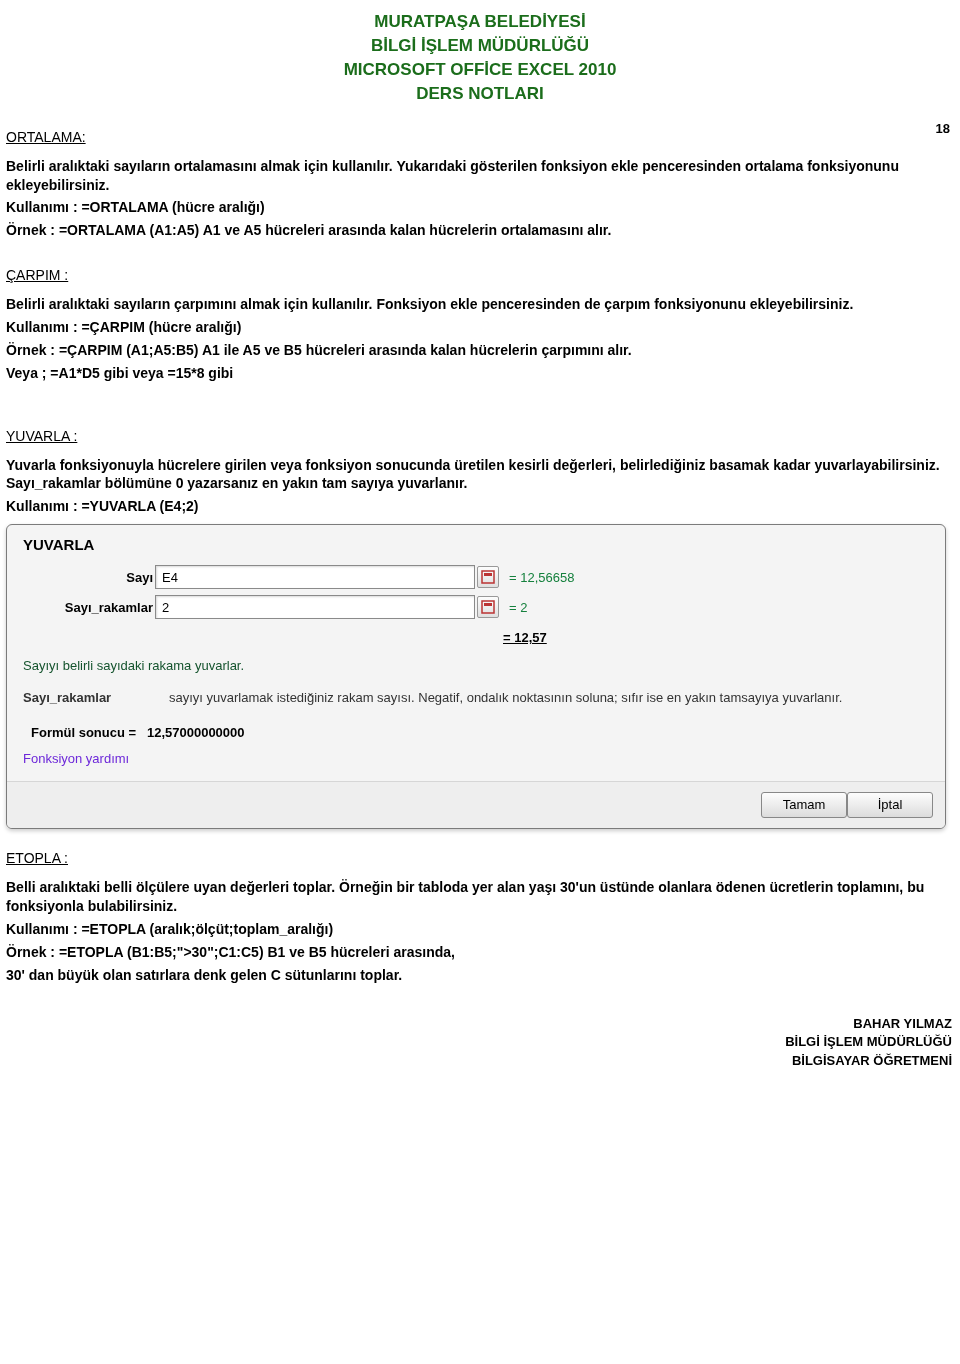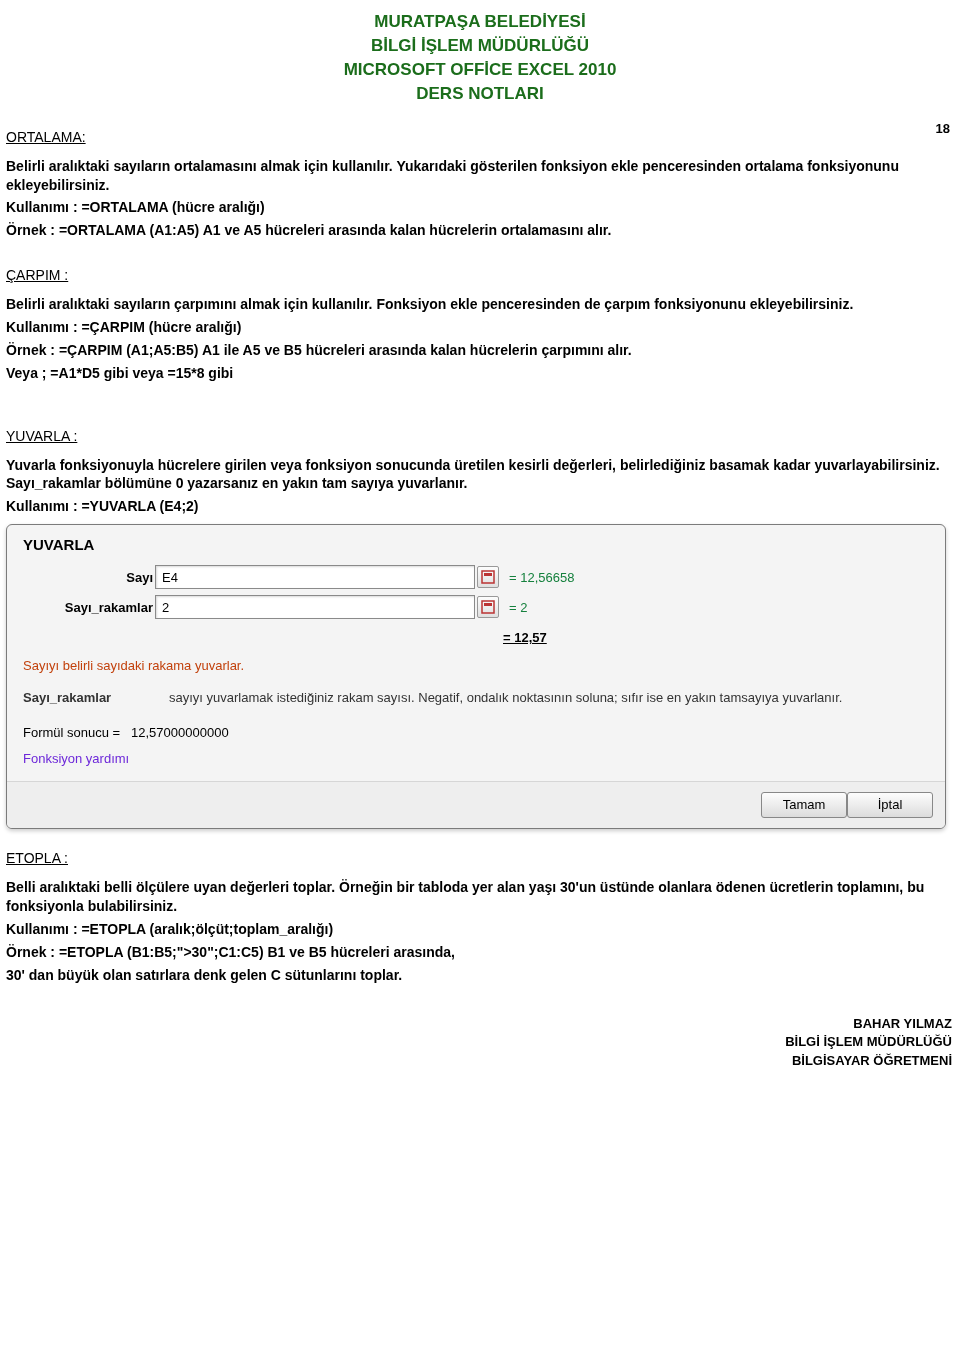--- a/index.html
+++ b/index.html
@@ -86,25 +86,25 @@
   .range-btn {
     width: 22px; height: 22px;
     border: 1px solid #999;
     background: linear-gradient(#fdfdfd,#e0e0e0);
     border-radius: 2px;
     display: flex; align-items: center; justify-content: center;
   }
   .range-btn svg { width: 14px; height: 14px; }
   .arg-result { margin-left: 8px; color: #15803d; }
   .eq-row { margin: 10px 0 10px 480px; font-weight: bold; text-decoration: underline; }
-  .desc1 { margin: 10px 0 14px 0; color: #c2410c; }
+  .desc1 { margin: 10px 0 14px 0; color: #14532d; }
   .desc2 { display: flex; gap: 16px; margin: 8px 0 18px 0; color: #333; }
   .desc2-label { font-weight: bold; width: 130px; flex-shrink: 0; }
   .desc2-text { flex: 1; }
-  .result-row { margin: 8px 0; }
+  .result-row { margin: 8px 8px; font-weight: bold; }
   .help-link { color: #6d28d9; }
   .button-row {
     display: flex; justify-content: flex-end; 
     border-top: 1px solid #d6d6d6;
     padding: 10px 12px;
     background: #eee;
   }
   .dlg-button {
     min-width: 86px; height: 26px;
     border: 1px solid #888;

